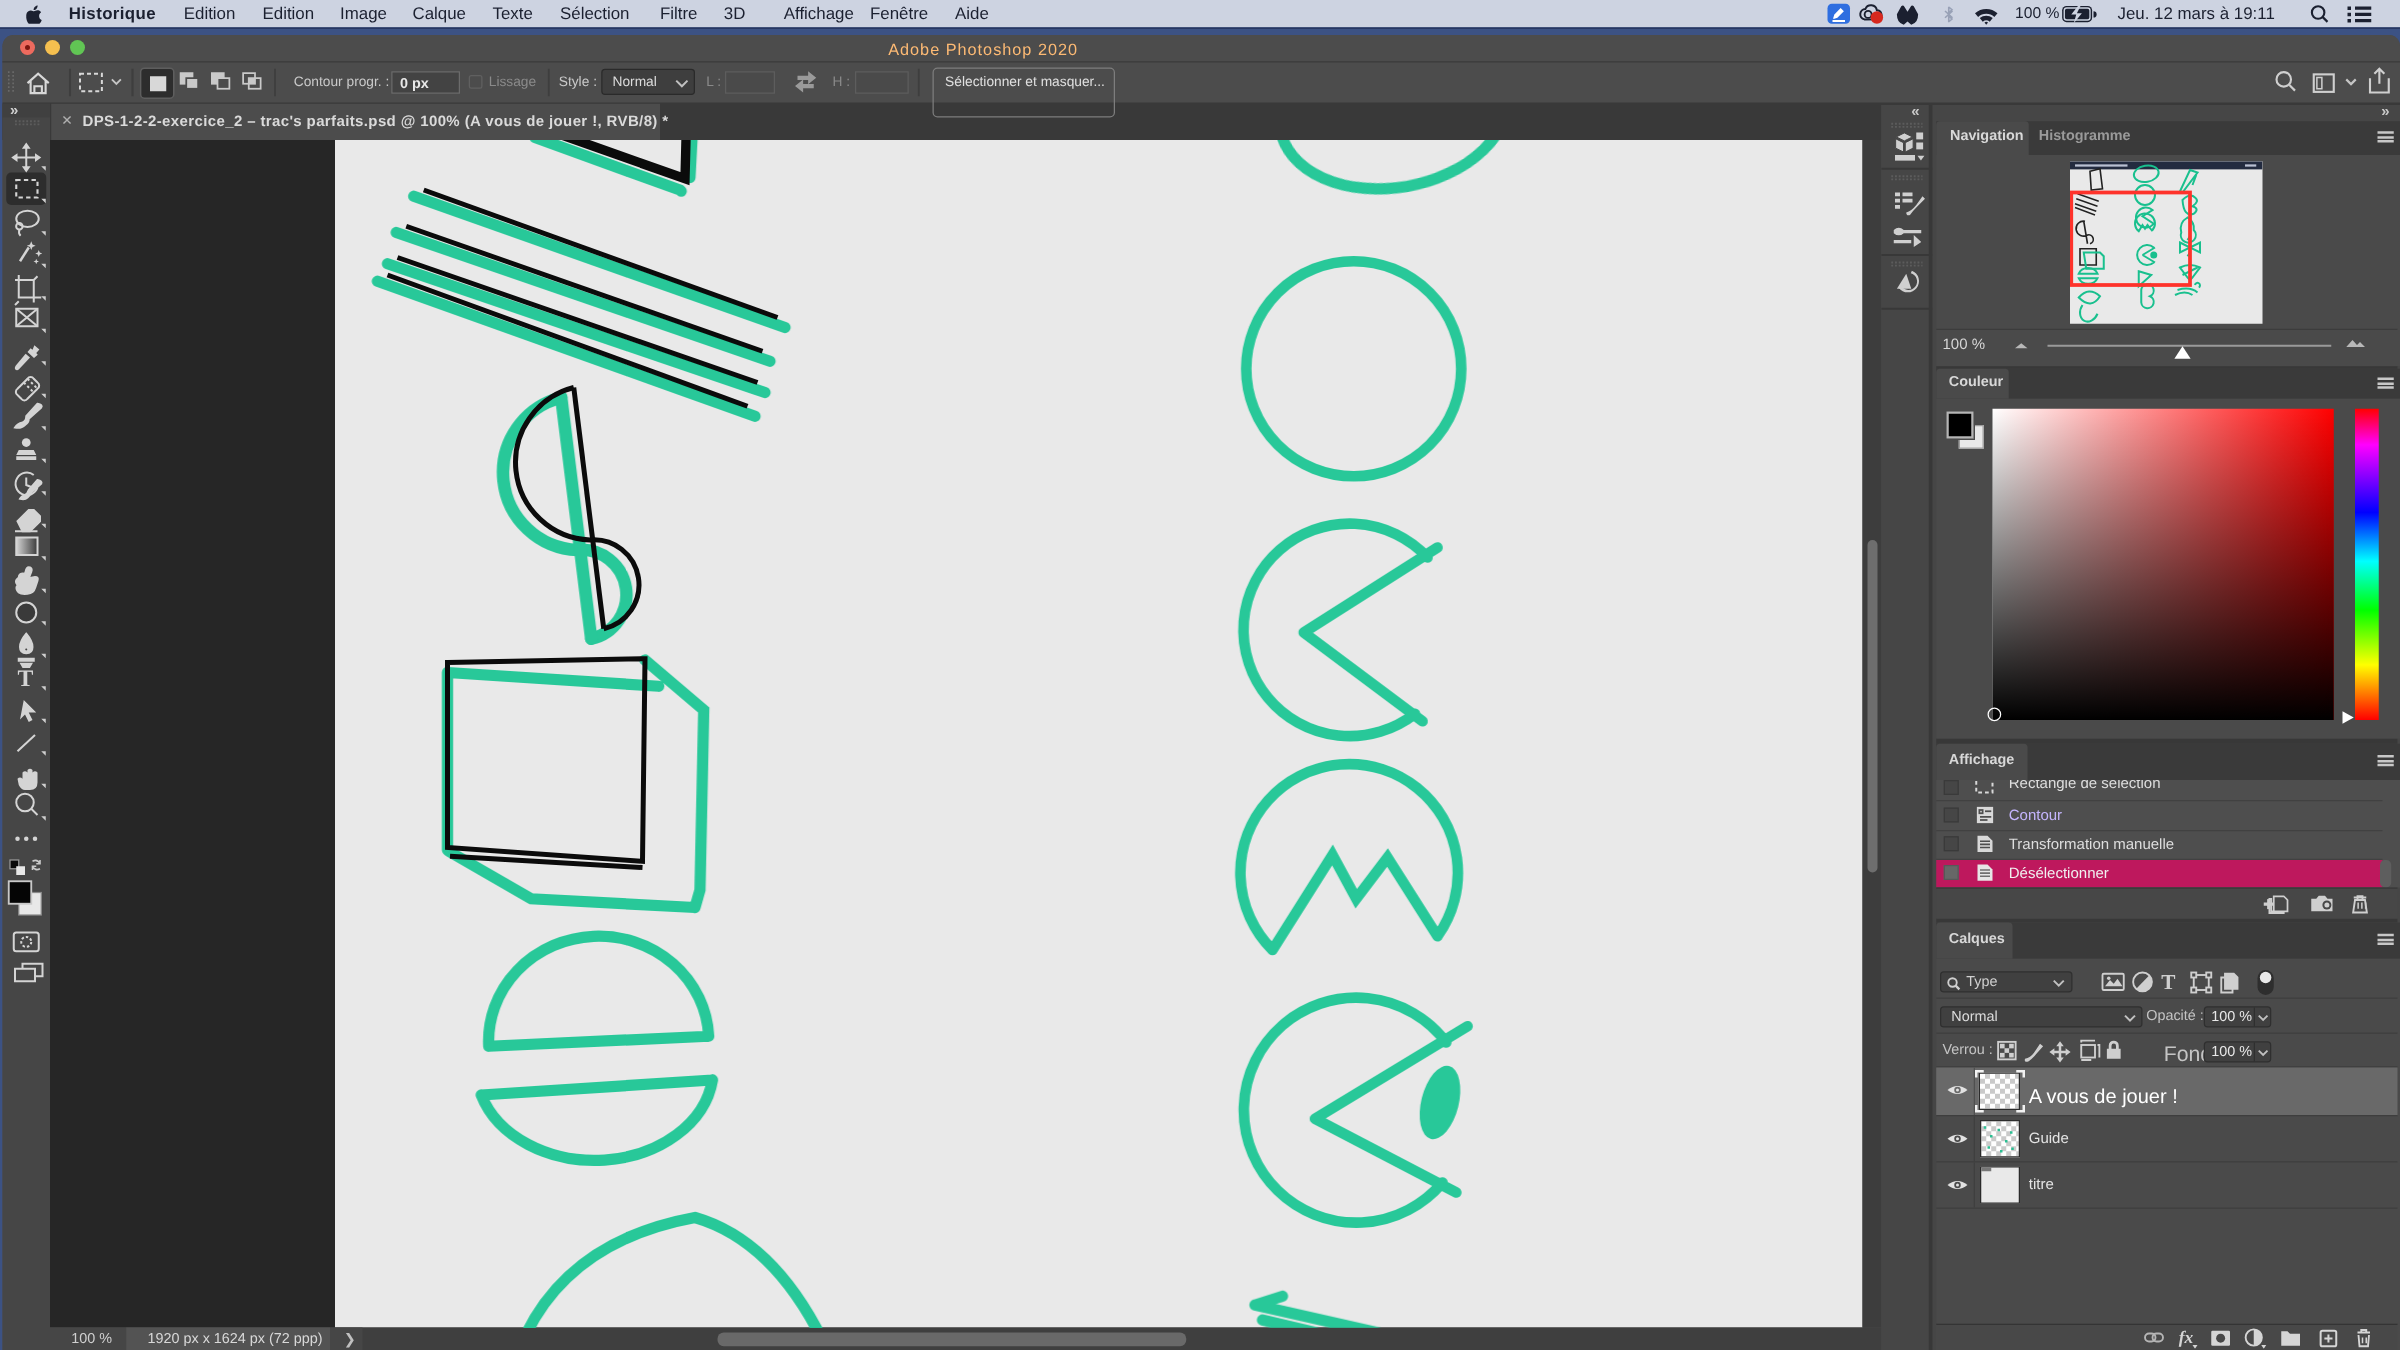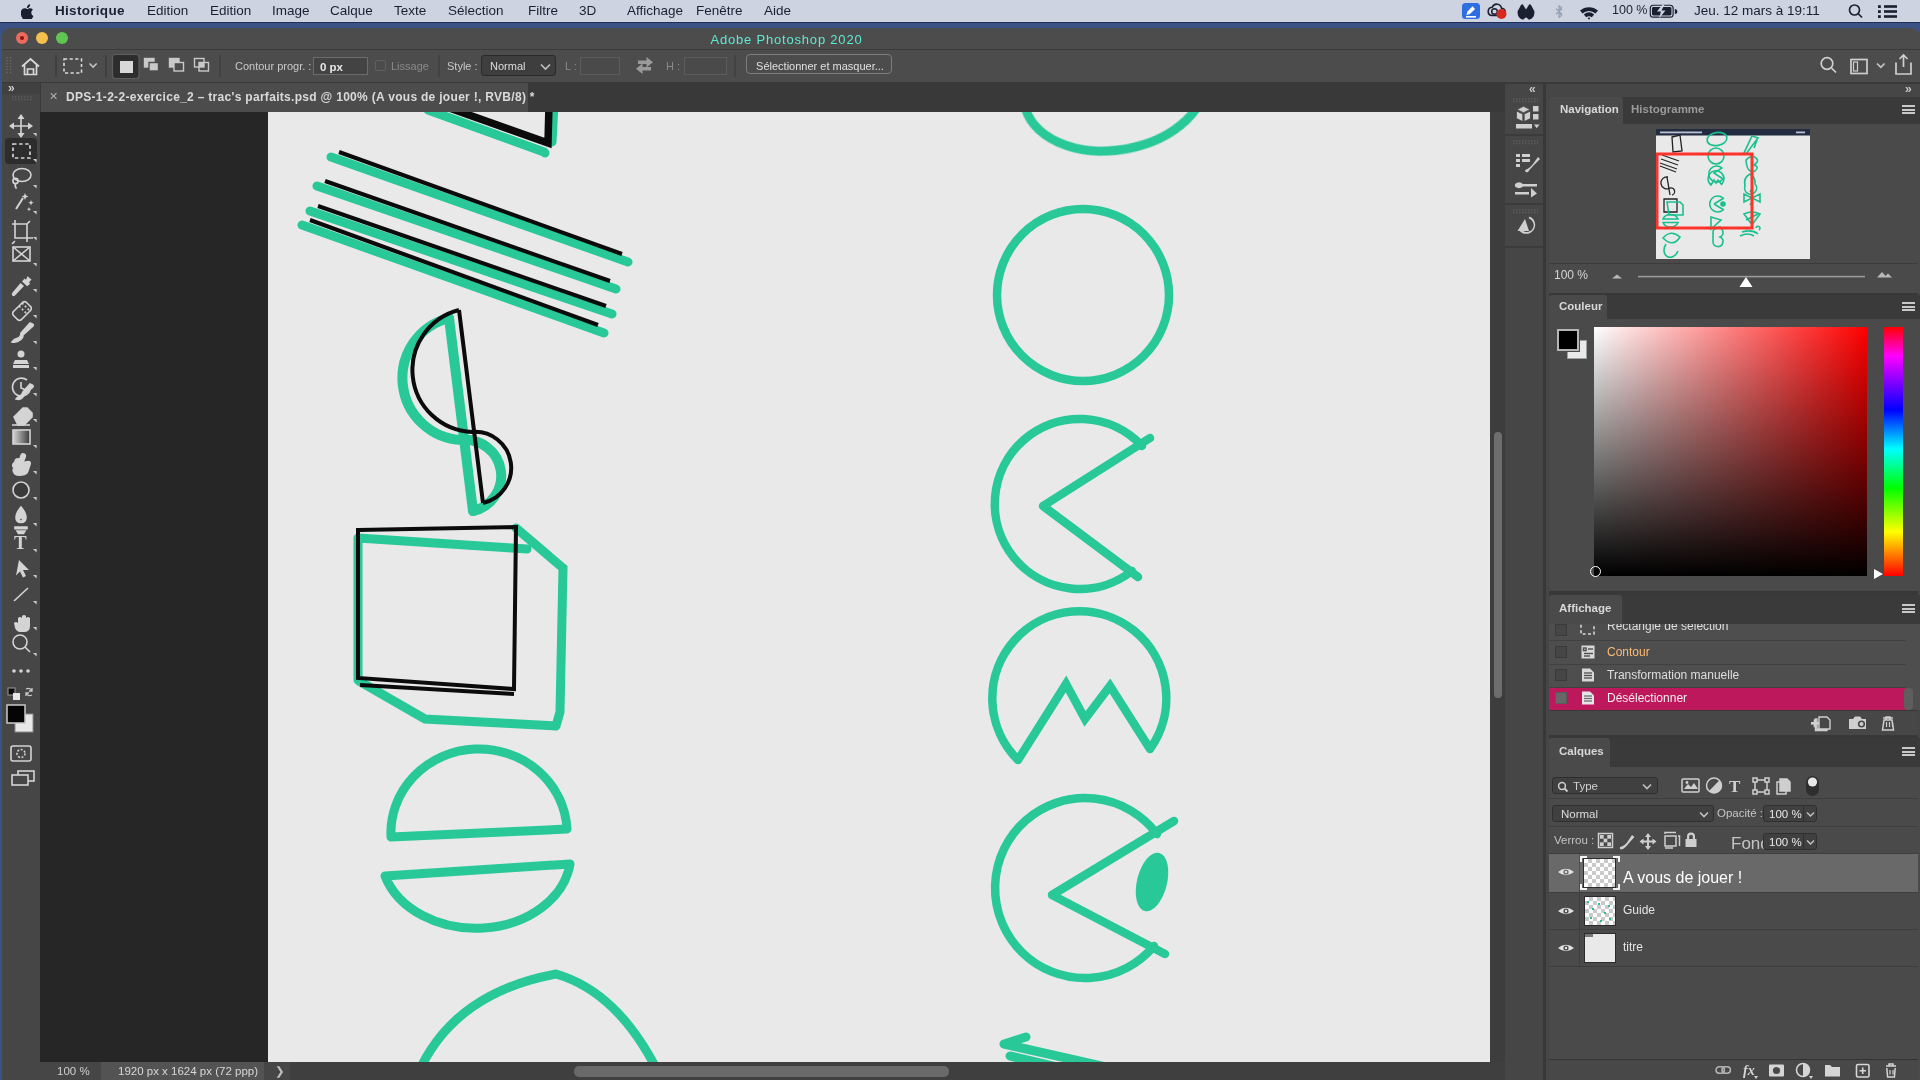--- a/index.html
+++ b/index.html
@@ -4,21 +4,21 @@
 <style>
   * { margin:0; padding:0; box-sizing:border-box; }
   html,body { width:1920px; height:1080px; overflow:hidden; background:#3c5284; font-family:"Liberation Sans", sans-serif; }
   .abs { position:absolute; }
   #menubar { position:absolute; left:0; top:0; width:1920px; height:22px; background:#cdd3e1; color:#1b2030; font-size:13.5px; }
   #menubar .mi { position:absolute; top:3px; white-space:nowrap; }
   #bluestrip { position:absolute; left:0; top:22px; width:1920px; height:6px; background:#3c5284; border-top:1px solid #202f58; }
   #win { position:absolute; left:2px; top:28px; width:1918px; height:1052px; background:#4c4c4c; border-radius:9px 9px 0 0; }
   #titlebar { position:absolute; left:2px; top:28px; width:1918px; height:21px; border-radius:9px 9px 0 0; background:#4c4c4c; }
   .tl { position:absolute; top:32px; width:12px; height:12px; border-radius:50%; }
-  #titletext { position:absolute; left:0; top:32px; width:1573px; text-align:center; color:#5eead4; font-size:13px; letter-spacing:0.8px; }
+  #titletext { position:absolute; left:0; top:32px; width:1573px; text-align:center; color:#fdba74; font-size:13px; letter-spacing:0.8px; }
   #optionsbar { position:absolute; left:2px; top:49px; width:1918px; height:33px; background:#4c4c4c; border-top:1px solid #3a3a3a; }
   #tabrow { position:absolute; left:2px; top:82px; width:1918px; height:30px; background:#393939; }
   #doctab { position:absolute; left:41px; top:83px; width:487px; height:29px; background:#4c4c4c; color:#dadada; font-size:12px; font-weight:bold; white-space:nowrap; }
   #toolbar { position:absolute; left:2px; top:83px; width:38px; height:997px; background:#464646; }
   #toolhead { position:absolute; left:2px; top:83px; width:38px; height:11px; background:#404040; color:#cfcfcf; }
   #pasteboard { position:absolute; left:40px; top:112px; width:1450px; height:950px; background:#262626; }
   #canvas { position:absolute; left:268px; top:112px; width:1222px; height:950px; background:#e9e9e9; }
   #vscroll { position:absolute; left:1490px; top:112px; width:15px; height:950px; background:#3d3d3d; }
   #vthumb { position:absolute; left:1494px; top:432px; width:8px; height:266px; background:#6e6e6e; border-radius:4px; }
   #statusbar { position:absolute; left:40px; top:1062px; width:1465px; height:18px; background:#3f3f3f; color:#cfcfcf; font-size:11.5px; }
@@ -280,21 +280,21 @@
 <div class="abs" style="left:481px;top:55px;width:75px;height:21px;background:#3e3e3e;border:1px solid #2a2a2a;border-radius:3px">
   <span class="abs" style="left:8px;top:4px;color:#dcdcdc;font-size:11px">Normal</span>
   <svg class="abs" style="left:58px;top:7px" width="12" height="9">
       <path d="M1,1.5 l4.5,4.5 4.5,-4.5" fill="none" stroke="#c0c0c0" stroke-width="1.6"></path>
     </svg>
 </div>
 <span class="abs" style="left:565px;top:60px;color:#8a8a8a;font-size:11px">L :</span>
 <div class="abs" style="left:580px;top:57px;width:40px;height:18px;background:#4a4a4a;border:1px solid #5d5d5d"></div>
 <span class="abs" style="left:666px;top:60px;color:#8a8a8a;font-size:11px">H :</span>
 <div class="abs" style="left:684px;top:57px;width:43px;height:18px;background:#4a4a4a;border:1px solid #5d5d5d"></div>
-<div class="abs" style="left:746px;top:54px;width:146px;height:20px;border:1px solid #7d7d7d;border-radius:4px;">
+<div class="abs" style="left:746px;top:54px;width:146px;height:40px;border:1px solid #7d7d7d;border-radius:4px;">
     <span class="abs" style="left:0;top:5px;width:146px;text-align:center;color:#e0e0e0;font-size:11px">Sélectionner et masquer...</span>
   </div>
 <div id="pasteboard"></div>
 <div id="canvas"></div>
 <svg id="drawing" class="abs" style="left:268px;top:112px" width="1222" height="950" viewBox="0 0 1222 950">
   <g fill="none" stroke="#1ec795" stroke-width="9" stroke-linecap="round" opacity="0.95">
 
     <path d="M160,-2 L276,40 L277,41 M286,-8 L284,30" stroke-width="9"></path>
 
     <path d="M63,45 L360,150"></path>
@@ -466,21 +466,21 @@
 <div class="pbody" style="top:624px;height:86px;background:#4e4e4e"></div>
 <div class="abs" style="left:1549px;top:624px;width:357px;height:16px;overflow:hidden">
   <span class="abs" style="left:58px;top:-5px;color:#dedede;font-size:12px">Rectangle de sélection</span>
   <div class="abs" style="left:6px;top:0px;width:12px;height:12px;background:#464646;border:1px solid #3a3a3a"></div>
   <svg class="abs" style="left:31px;top:-4px" width="16" height="16">
       <rect x="1" y="3" width="13" height="11" fill="none" stroke="#d8d8d8" stroke-width="1.6" stroke-dasharray="3,2.4"></rect>
     </svg>
 </div>
 <div class="abs" style="left:1549px;top:640px;width:357px;height:1px;background:#414141"></div>
 <div class="abs" style="left:1549px;top:641px;width:357px;height:23px">
-  <span class="abs" style="left:58px;top:4px;color:#fdba74;font-size:12px">Contour</span>
+  <span class="abs" style="left:58px;top:4px;color:#c4b5fd;font-size:12px">Contour</span>
   <div class="abs" style="left:6px;top:5px;width:12px;height:12px;background:#464646;border:1px solid #3a3a3a"></div>
   <svg class="abs" style="left:31px;top:3px" width="16" height="16">
       <rect x="1.5" y="1.5" width="13" height="13" fill="#d8d8d8"></rect>
       <g stroke="#4e4e4e" stroke-width="1.4">
         <rect x="3.5" y="4" width="2.6" height="2.6" fill="none"></rect>
         <line x1="8" y1="5" x2="13" y2="5"></line>
         <line x1="4" y1="9.5" x2="13" y2="9.5"></line>
         <line x1="4" y1="12" x2="10" y2="12"></line>
       </g>
     </svg>

